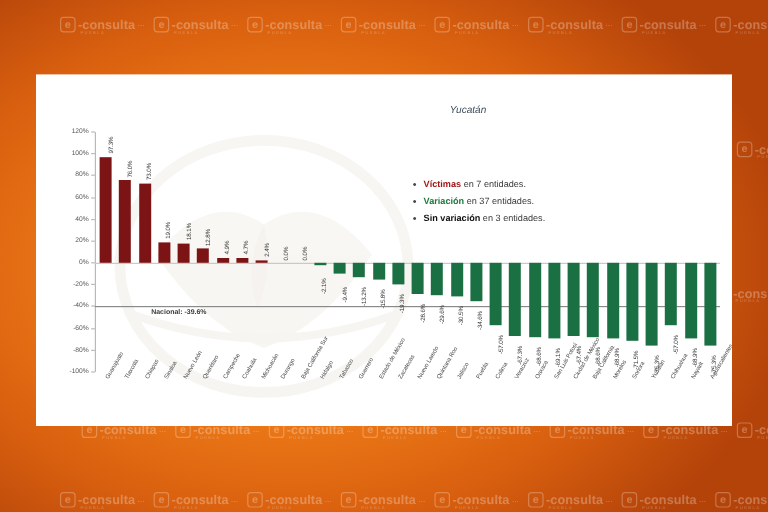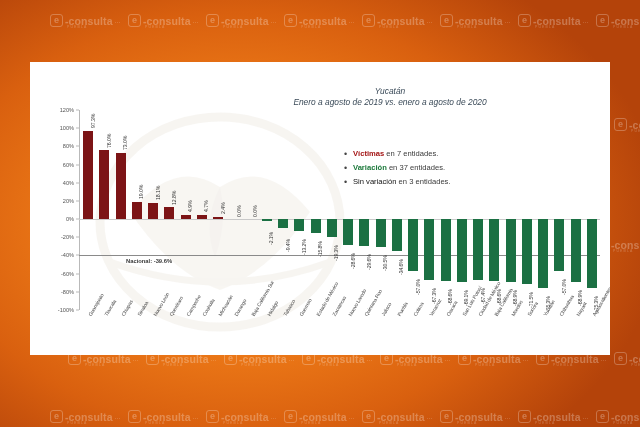--- a/index.html
+++ b/index.html
@@ -120,21 +120,21 @@
     position: relative;
     padding-left: 9px;
   }
   #note li:before {
     content: "•";
     position: absolute; left: 0; top: -1px;
     font-size: 9px; color: #444;
   }
   .k-up   { color: #a31515; font-weight: bold; }
   .k-down { color: #1d7a3c; font-weight: bold; }
-  .k-flat { color: #111; font-weight: normal; margin-top: 26px; }
+  .k-flat { color: #111; font-weight: bold; margin-top: 26px; }
 
   
   #plot {
     position: absolute;
     left: 18px; top: 48px;
     width: 552px; height: 240px;
     z-index: 3;
   }
   #yaxis {
     position: absolute; left: 0; top: 0;
@@ -469,21 +469,20 @@
     <svg id="card-wm" viewBox="0 0 300 260" aria-hidden="true">
       <ellipse cx="150" cy="130" rx="120" ry="105" fill="none" stroke="#b9a98a" stroke-width="9"></ellipse>
       <path d="M60 120 q45 -55 90 -25 q45 -30 90 25 q-40 60 -90 78 q-50 -18 -90 -78 z" fill="#c2b294"></path>
       <path d="M150 95 q-18 35 -5 70 q13 -35 5 -70 z" fill="#a89372"></path>
       <path d="M40 170 q110 40 220 0" fill="none" stroke="#b9a98a" stroke-width="7"></path>
     </svg>
 
 
     <div id="titles">
       <div id="t-sub">Yucatán</div>
-      <div id="t-sub2">Enero a agosto de 2019 vs. enero a agosto de 2020</div>
     </div>
 
     <div id="note">
       <ul>
         <li>
           <span class="k-up">Víctimas</span><span> en 7 entidades.</span>
         </li>
         <li>
           <span class="k-down">Variación</span><span> en 37 entidades.</span>
         </li>

